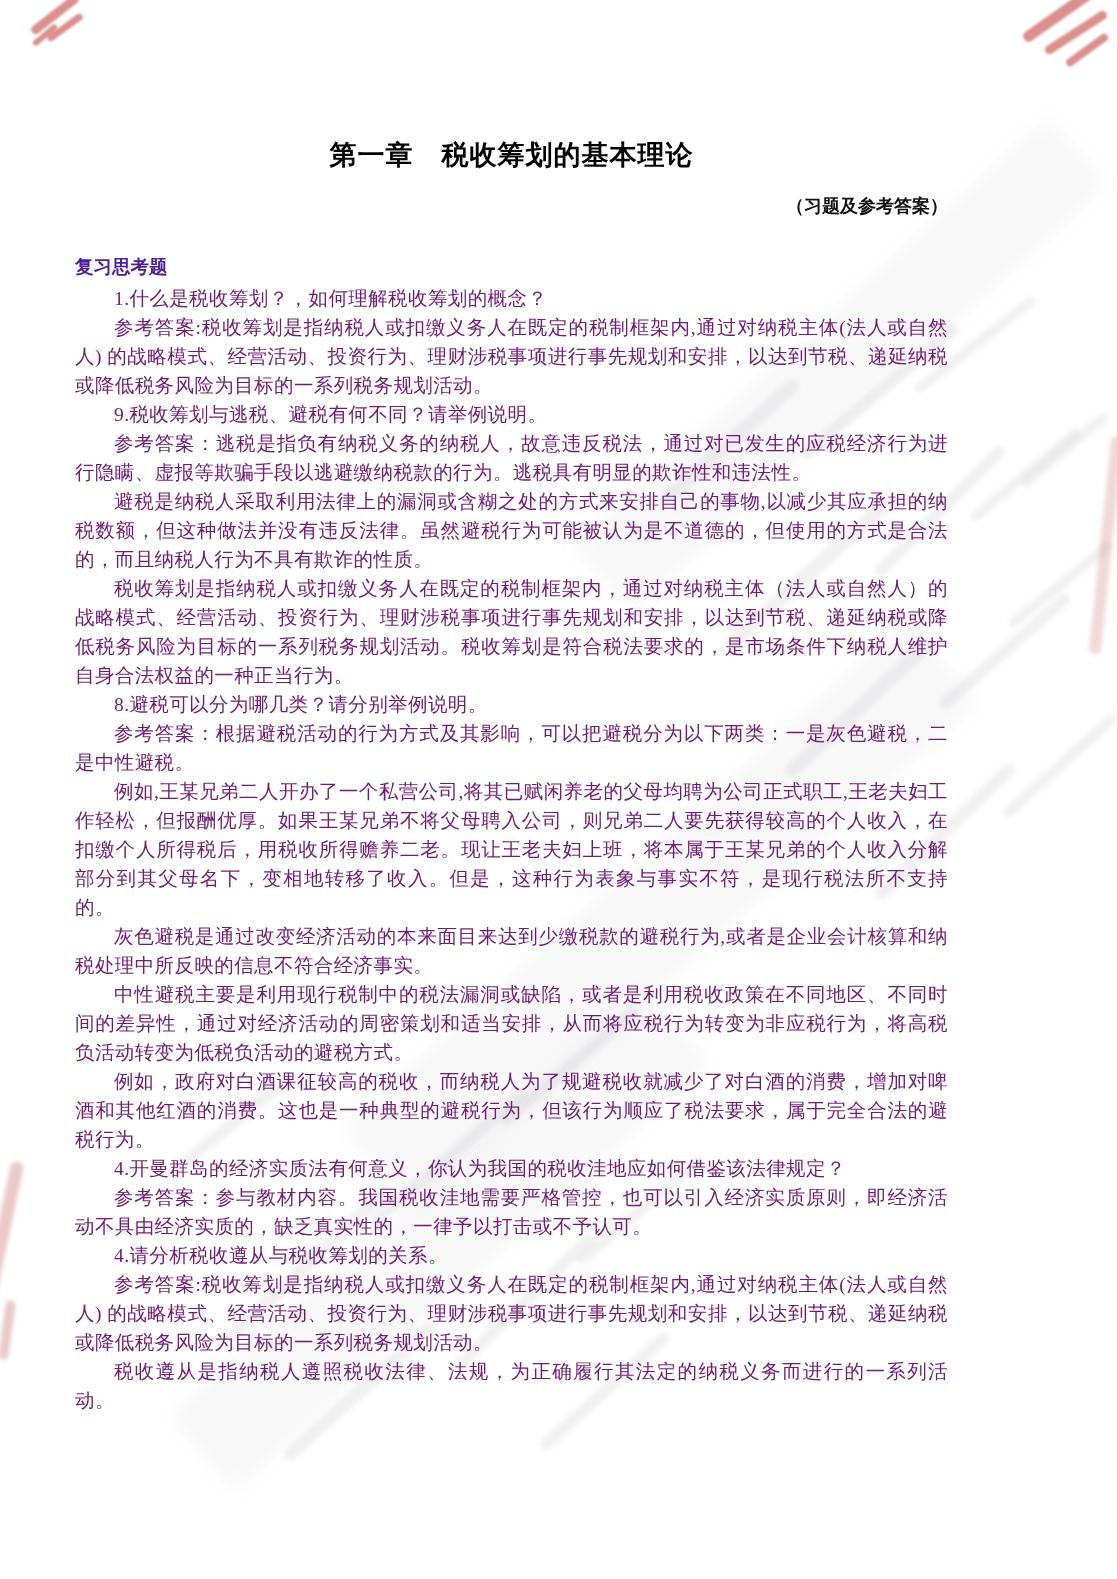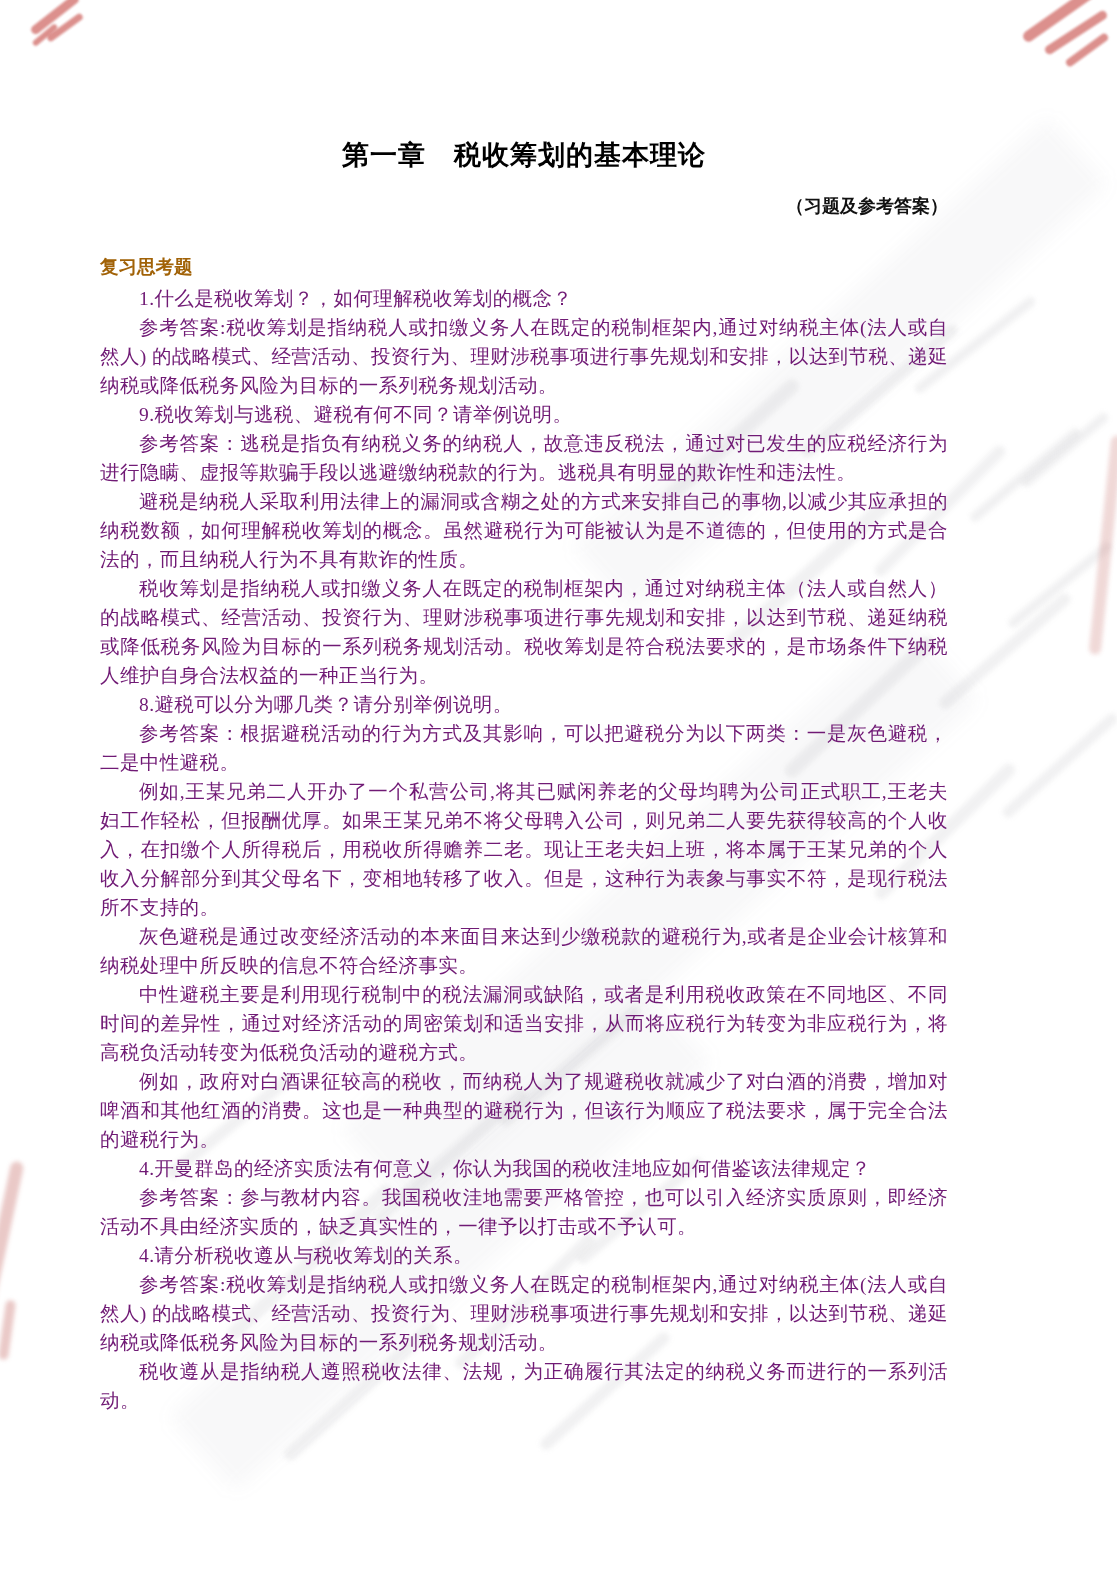--- a/index.html
+++ b/index.html
@@ -36,21 +36,21 @@
   }
   .stroke.red-faint {
     filter: blur(2px);
     background: rgba(190, 90, 85, 0.33);
   }
 
   
   .content {
     position: relative;
     z-index: 1;
-    padding: 138px 169px 0 100px;
+    padding: 138px 169px 0 75px;
   }
   .doc-title {
     margin: 0;
     text-align: center;
     font-size: 27px;
     line-height: 34px;
     font-weight: bold;
     color: #000000;
     letter-spacing: 1px;
   }
@@ -60,21 +60,21 @@
     font-size: 18px;
     line-height: 24px;
     font-weight: bold;
     color: #111111;
   }
   .section-heading {
     margin: 36px 0 4px 0;
     font-size: 18.5px;
     line-height: 26px;
     font-weight: bold;
-    color: #a16207;
+    color: #4c1d95;
   }
   .paragraphs p {
     margin: 0;
     font-size: 19.5px;
     line-height: 29px;
     letter-spacing: 0.4px;
     text-align: justify;
     text-indent: 2em;
     color: #701a75;
   }
@@ -125,21 +125,21 @@
 
 <div class="content">
   <h1 class="doc-title">第一章　税收筹划的基本理论</h1>
   <div class="doc-subtitle">（习题及参考答案）</div>
   <div class="section-heading">复习思考题</div>
   <div class="paragraphs">
       <p>1.什么是税收筹划？，如何理解税收筹划的概念？</p>
       <p>参考答案:税收筹划是指纳税人或扣缴义务人在既定的税制框架内,通过对纳税主体(法人或自然人) 的战略模式、经营活动、投资行为、理财涉税事项进行事先规划和安排，以达到节税、递延纳税或降低税务风险为目标的一系列税务规划活动。</p>
       <p>9.税收筹划与逃税、避税有何不同？请举例说明。</p>
       <p>参考答案：逃税是指负有纳税义务的纳税人，故意违反税法，通过对已发生的应税经济行为进行隐瞒、虚报等欺骗手段以逃避缴纳税款的行为。逃税具有明显的欺诈性和违法性。</p>
-      <p>避税是纳税人采取利用法律上的漏洞或含糊之处的方式来安排自己的事物,以减少其应承担的纳税数额，如何理解税收筹划的概念。虽然避税行为可能被认为是不道德的，但使用的方式是合法的，而且纳税人行为不具有欺诈的性质。</p>
+      <p>避税是纳税人采取利用法律上的漏洞或含糊之处的方式来安排自己的事物,以减少其应承担的纳税数额，但这种做法并没有违反法律。虽然避税行为可能被认为是不道德的，但使用的方式是合法的，而且纳税人行为不具有欺诈的性质。</p>
       <p>税收筹划是指纳税人或扣缴义务人在既定的税制框架内，通过对纳税主体（法人或自然人）的战略模式、经营活动、投资行为、理财涉税事项进行事先规划和安排，以达到节税、递延纳税或降低税务风险为目标的一系列税务规划活动。税收筹划是符合税法要求的，是市场条件下纳税人维护自身合法权益的一种正当行为。</p>
       <p>8.避税可以分为哪几类？请分别举例说明。</p>
       <p>参考答案：根据避税活动的行为方式及其影响，可以把避税分为以下两类：一是灰色避税，二是中性避税。</p>
       <p>例如,王某兄弟二人开办了一个私营公司,将其已赋闲养老的父母均聘为公司正式职工,王老夫妇工作轻松，但报酬优厚。如果王某兄弟不将父母聘入公司，则兄弟二人要先获得较高的个人收入，在扣缴个人所得税后，用税收所得赡养二老。现让王老夫妇上班，将本属于王某兄弟的个人收入分解部分到其父母名下，变相地转移了收入。但是，这种行为表象与事实不符，是现行税法所不支持的。</p>
       <p>灰色避税是通过改变经济活动的本来面目来达到少缴税款的避税行为,或者是企业会计核算和纳税处理中所反映的信息不符合经济事实。</p>
       <p>中性避税主要是利用现行税制中的税法漏洞或缺陷，或者是利用税收政策在不同地区、不同时间的差异性，通过对经济活动的周密策划和适当安排，从而将应税行为转变为非应税行为，将高税负活动转变为低税负活动的避税方式。</p>
       <p>例如，政府对白酒课征较高的税收，而纳税人为了规避税收就减少了对白酒的消费，增加对啤酒和其他红酒的消费。这也是一种典型的避税行为，但该行为顺应了税法要求，属于完全合法的避税行为。</p>
       <p>4.开曼群岛的经济实质法有何意义，你认为我国的税收洼地应如何借鉴该法律规定？</p>
       <p>参考答案：参与教材内容。我国税收洼地需要严格管控，也可以引入经济实质原则，即经济活动不具由经济实质的，缺乏真实性的，一律予以打击或不予认可。</p>
       <p>4.请分析税收遵从与税收筹划的关系。</p>

